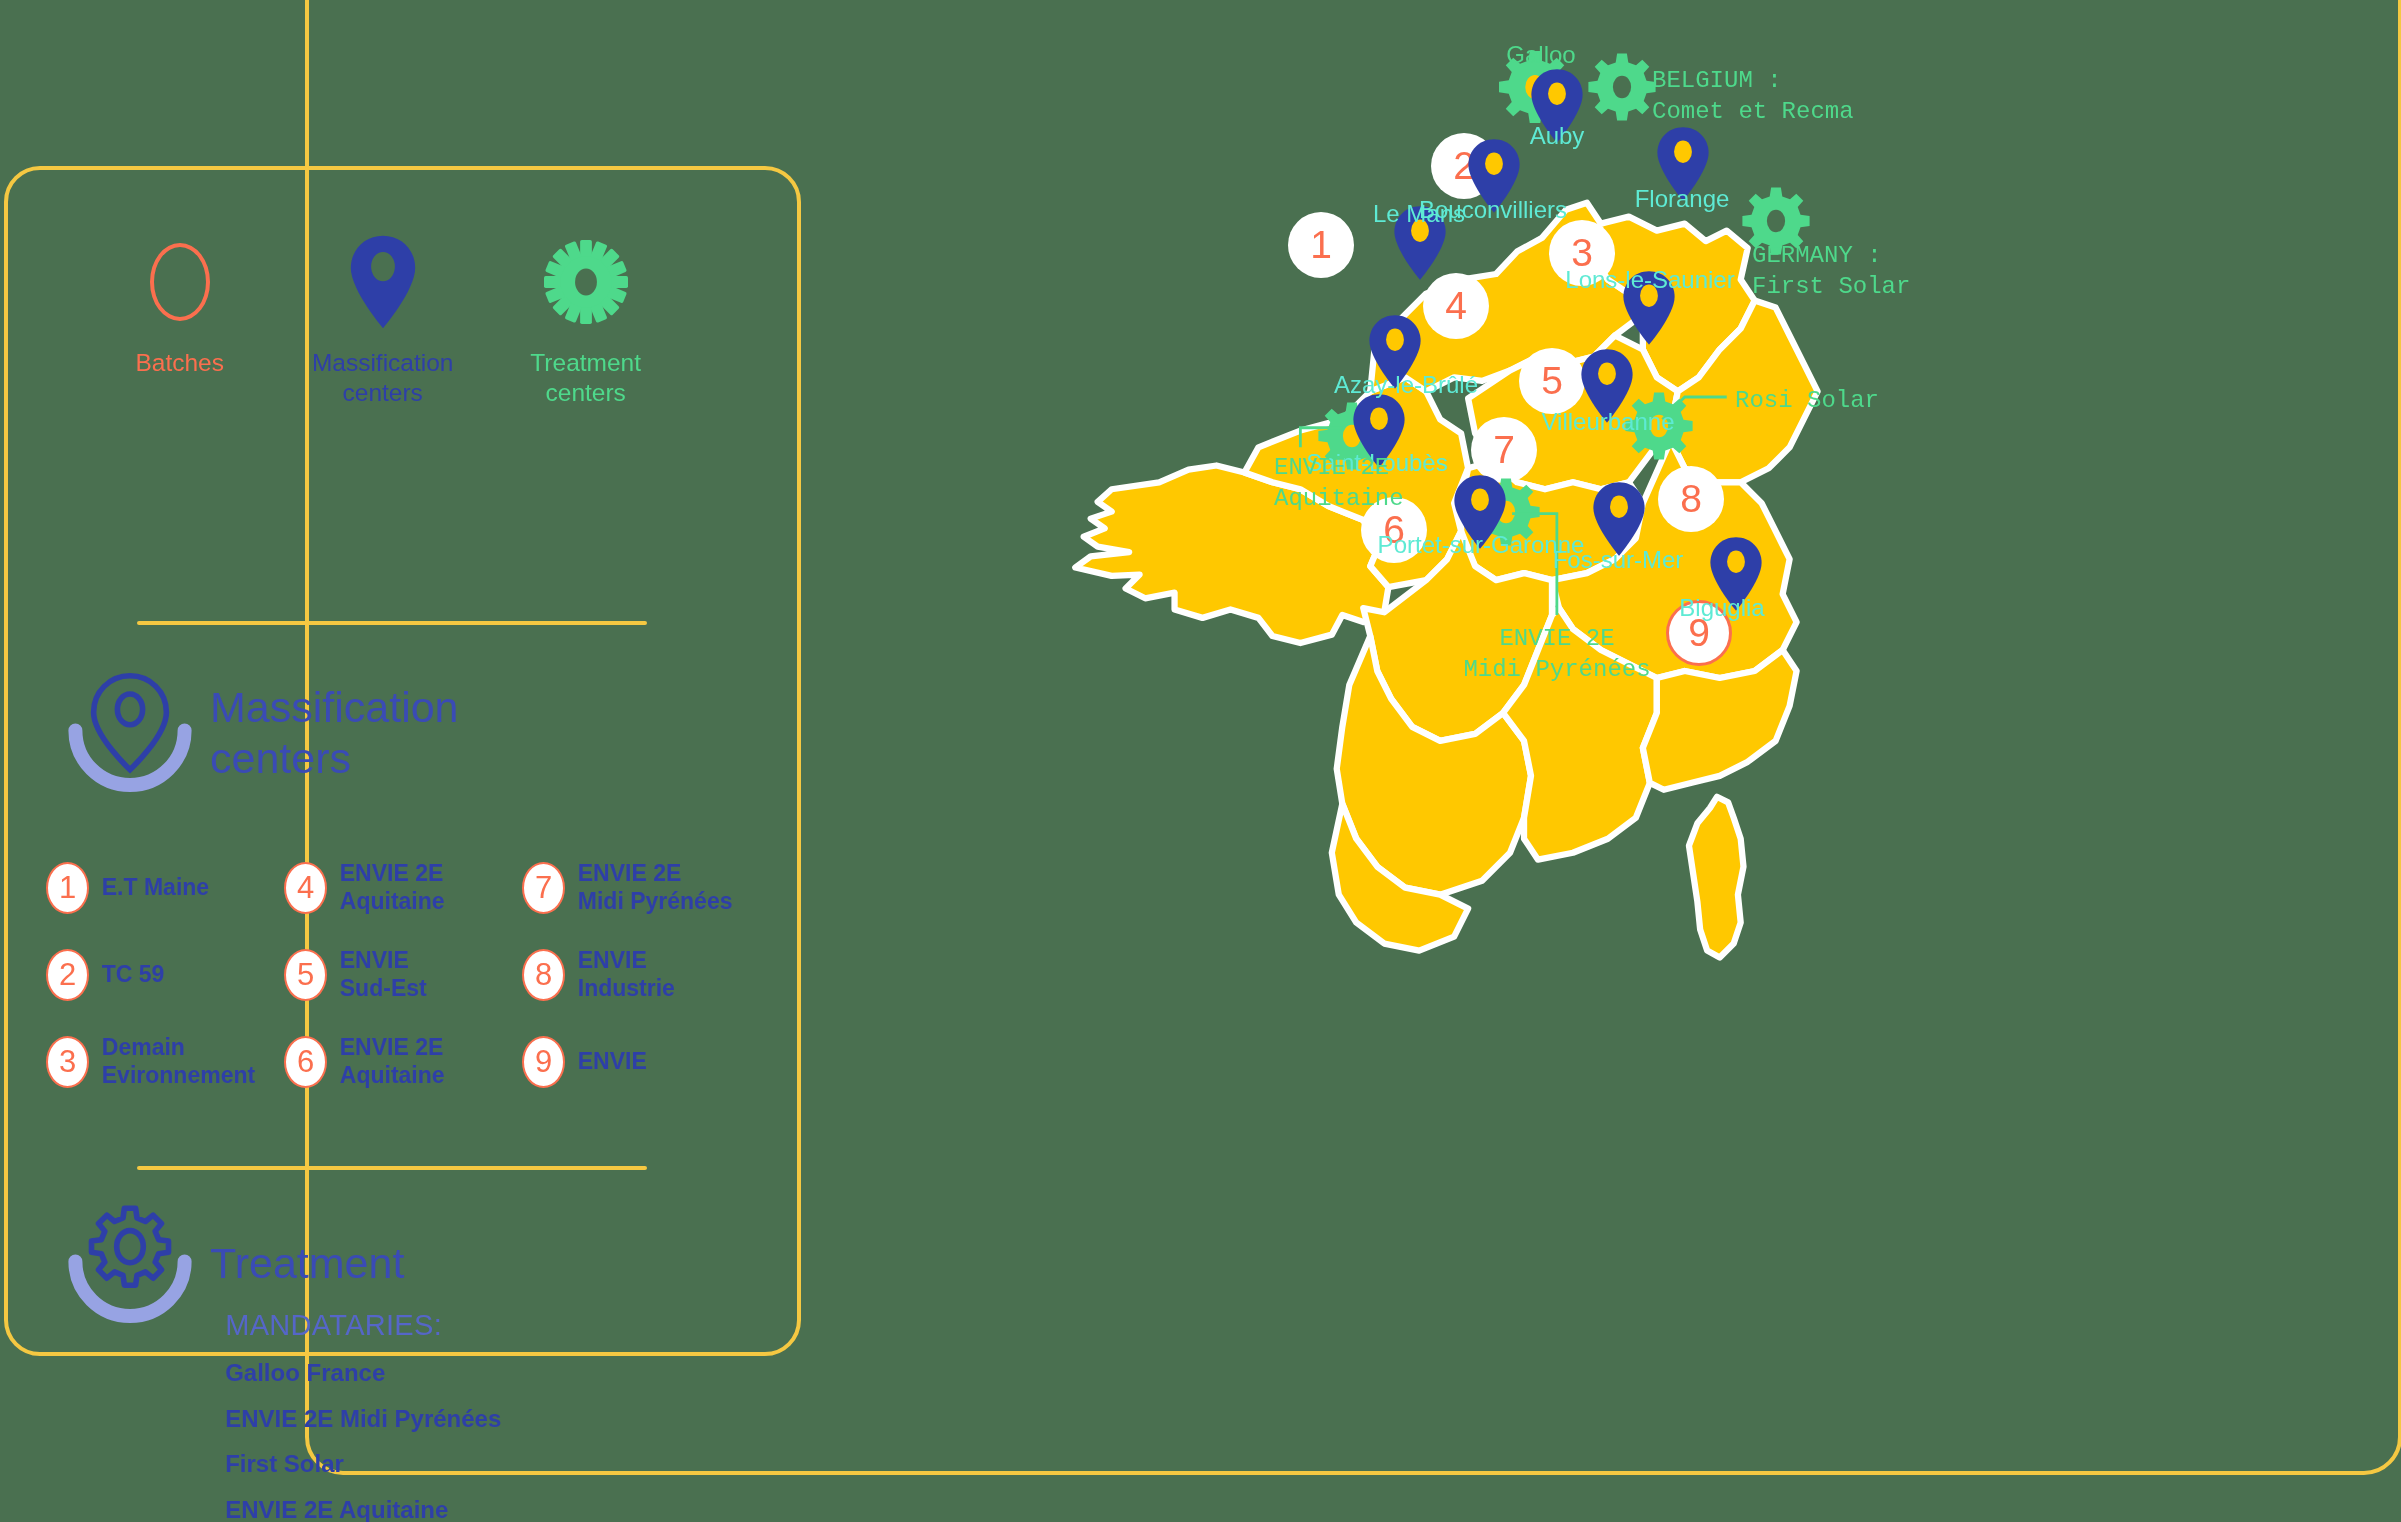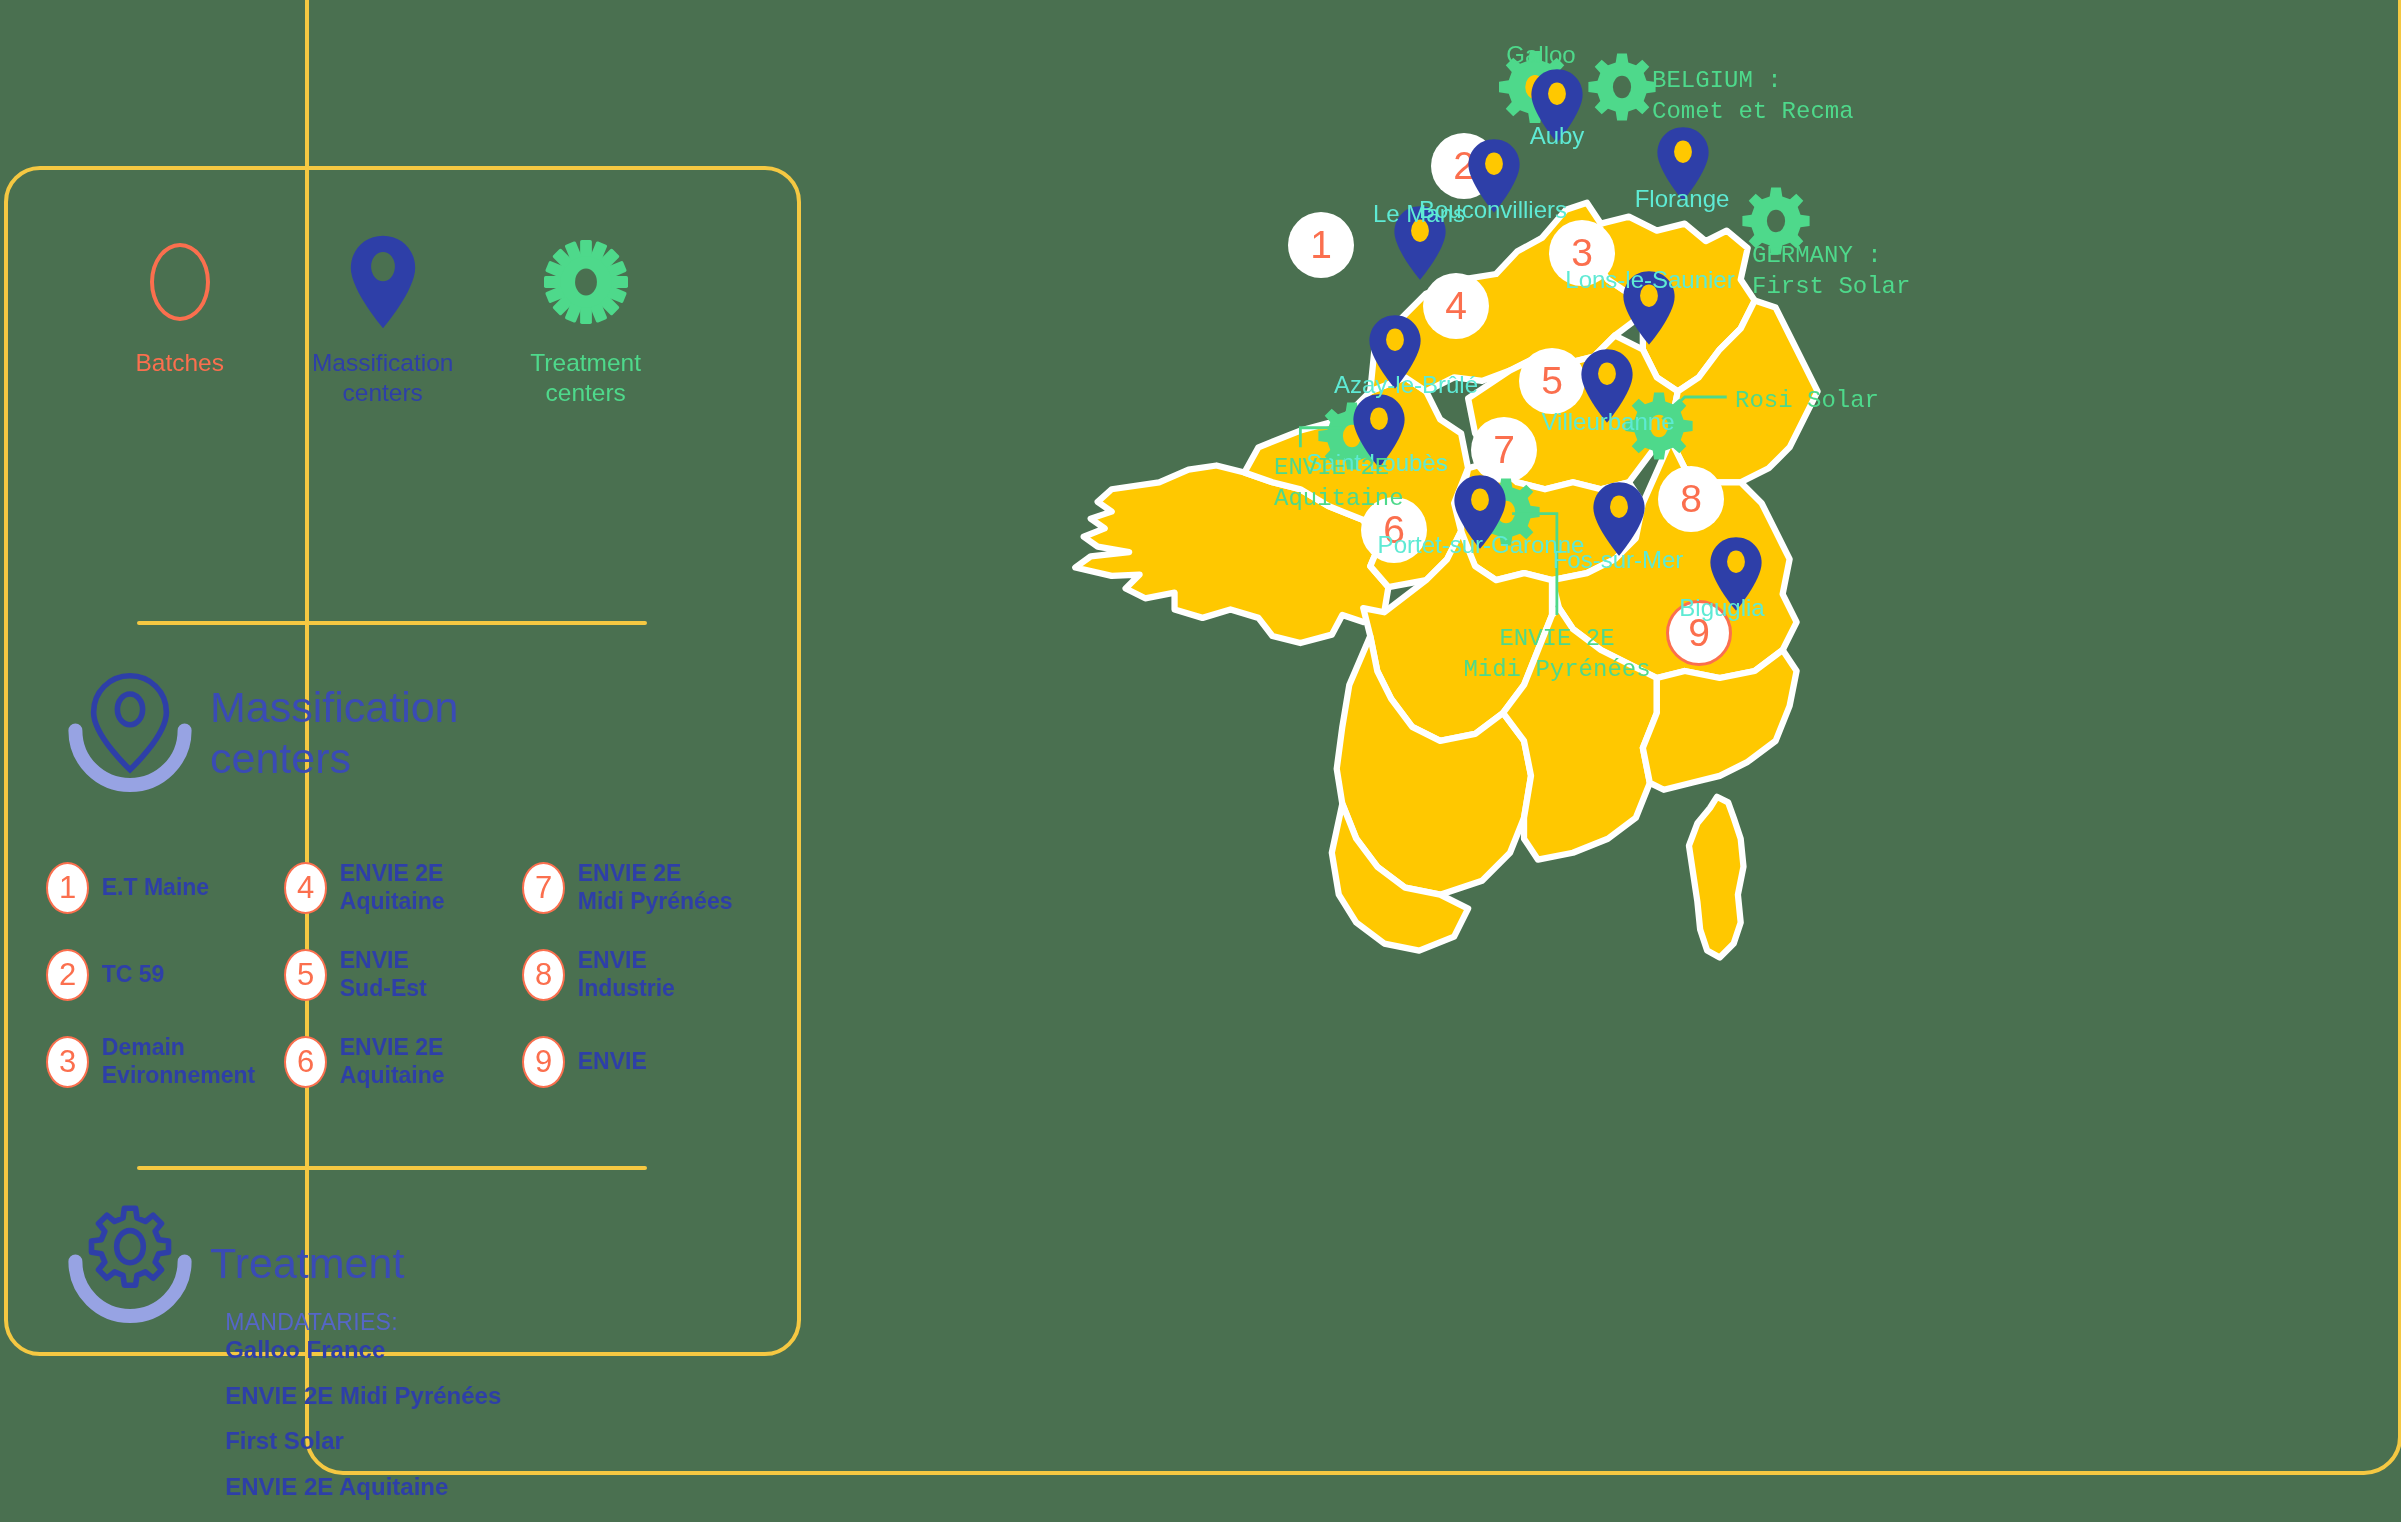--- a/index.html
+++ b/index.html
@@ -154,23 +154,24 @@
     max-width: 168px;
   }
 
   
   #mandataries {
     position: absolute;
     left: 217px;
     top: 1139px;
   }
   #mandataries .mand-title {
-    font-size: 23px;
+    font-size: 29px;
     color: #5566c8;
     letter-spacing: 0.3px;
+    margin-bottom: 17px;
     font-weight: 400;
   }
   #mandataries .mand-name {
     font-size: 24px;
     color: #2E3FA8;
     font-weight: 600;
     margin-bottom: 17.5px;
   }
 
   

